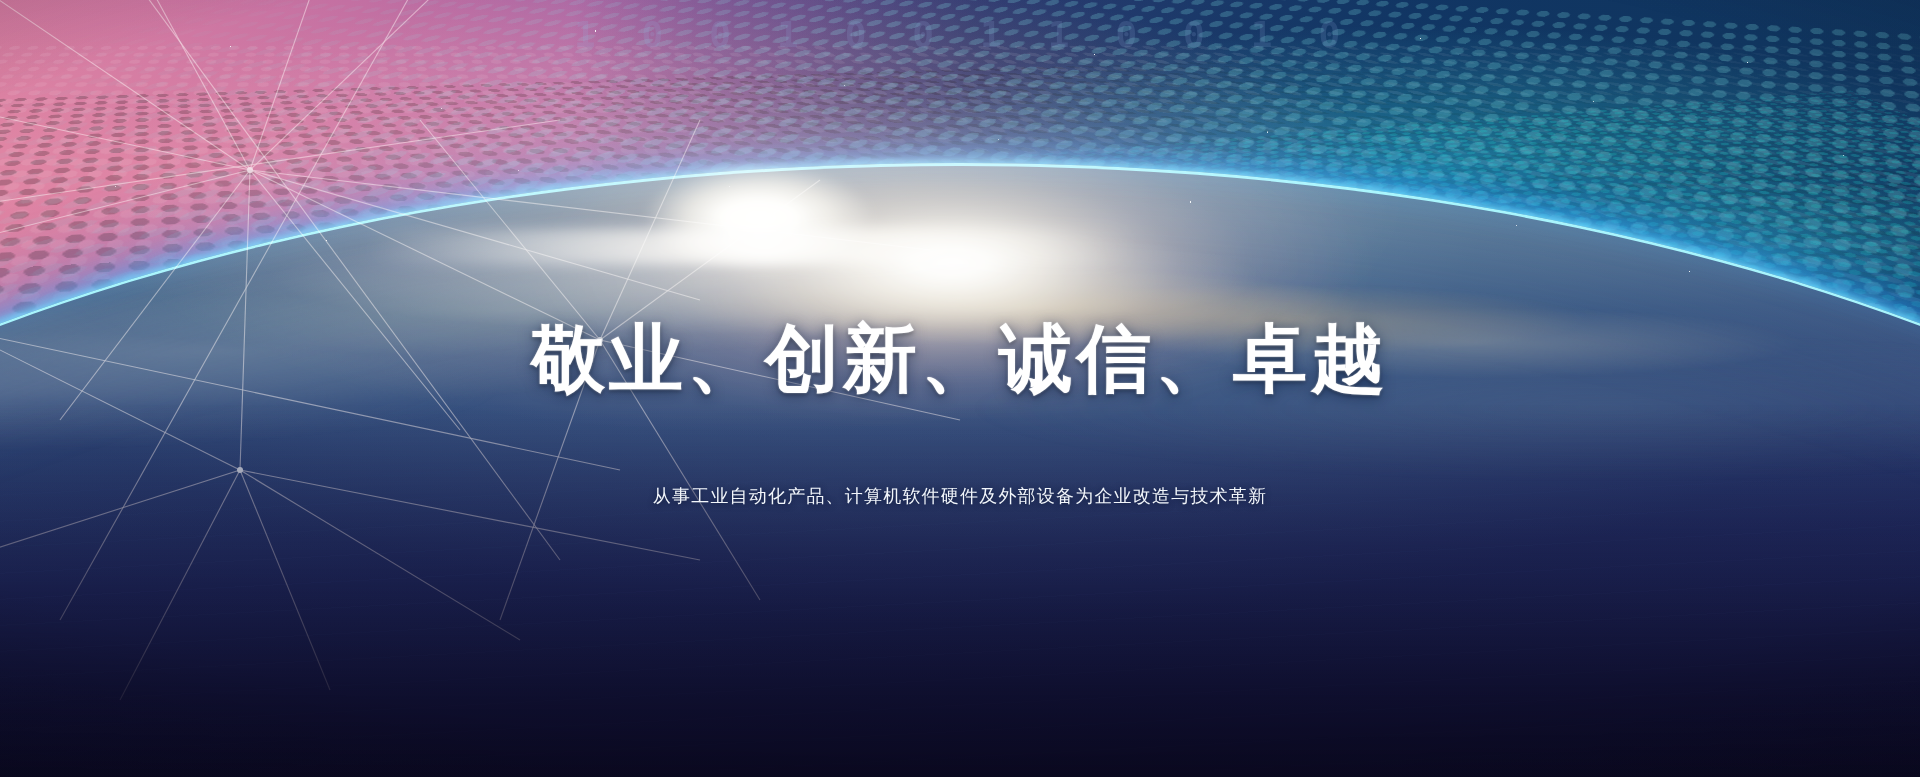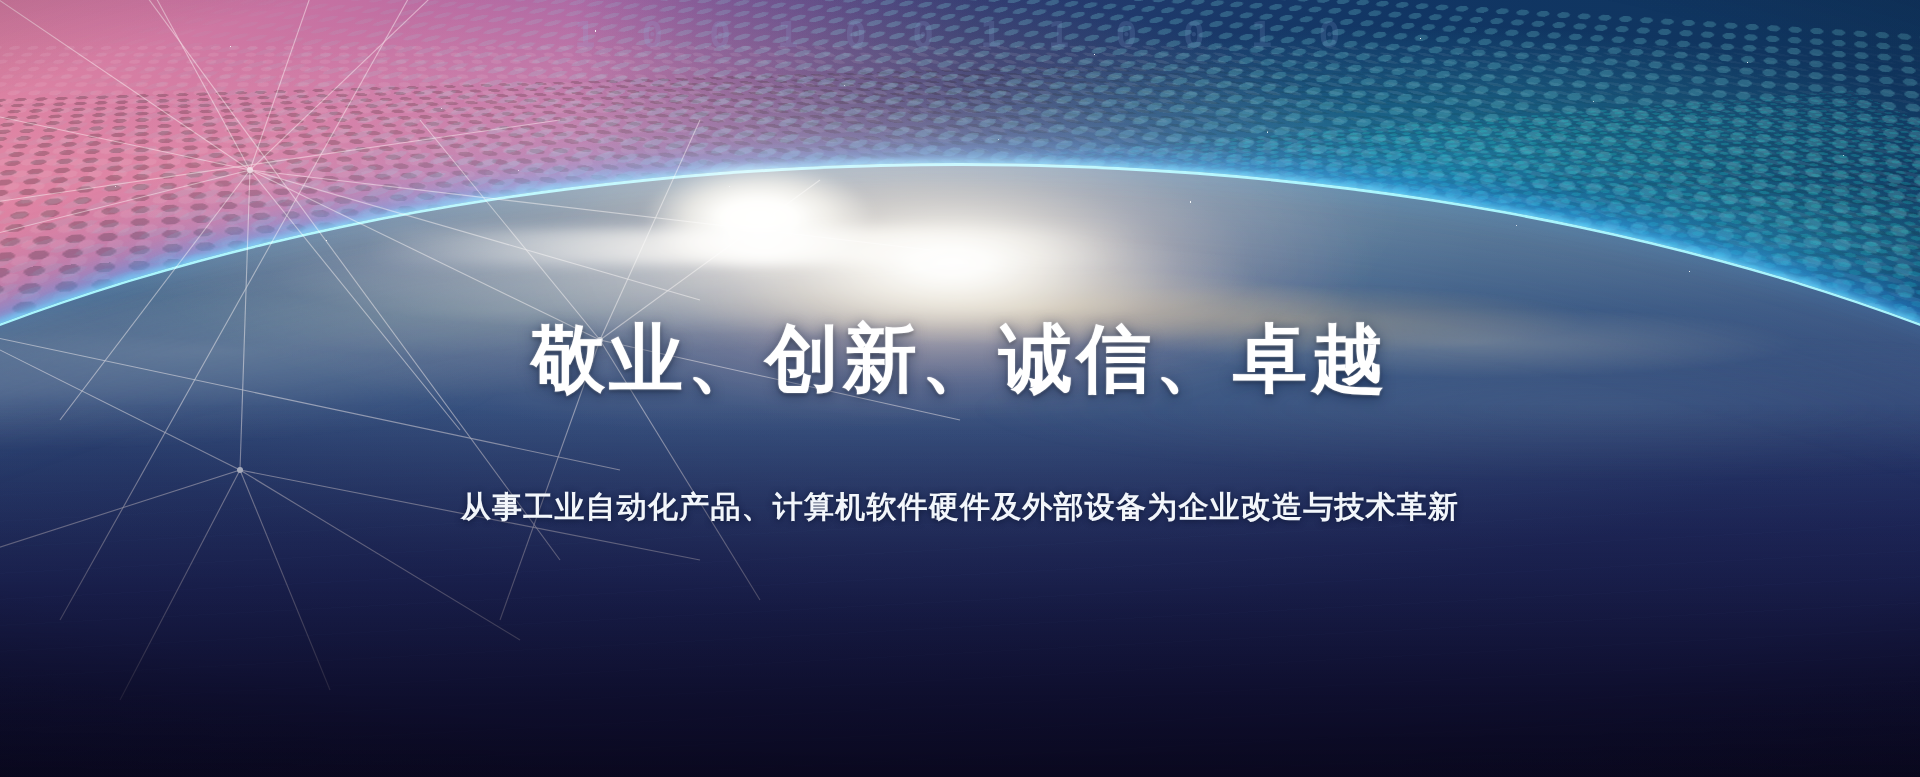--- a/index.html
+++ b/index.html
@@ -224,22 +224,22 @@
     letter-spacing:4px;
     line-height:1;
     text-shadow:
       0 0 2px rgba(255,255,255,.55),
       0 3px 14px rgba(10,26,60,.55),
       0 2px 4px rgba(0,0,0,.35);
     white-space:nowrap;
   }
   .sub{
     margin-top:34px;
-    font-size:30px;
-    font-weight:700;
+    font-size:18px;
+    font-weight:400;
     color:#f2f6fb;
     letter-spacing:1.2px;
     line-height:1.78;
     text-shadow:0 1px 6px rgba(6,14,40,.75);
     white-space:nowrap;
   }
 </style>
 </head>
 <body>
 

